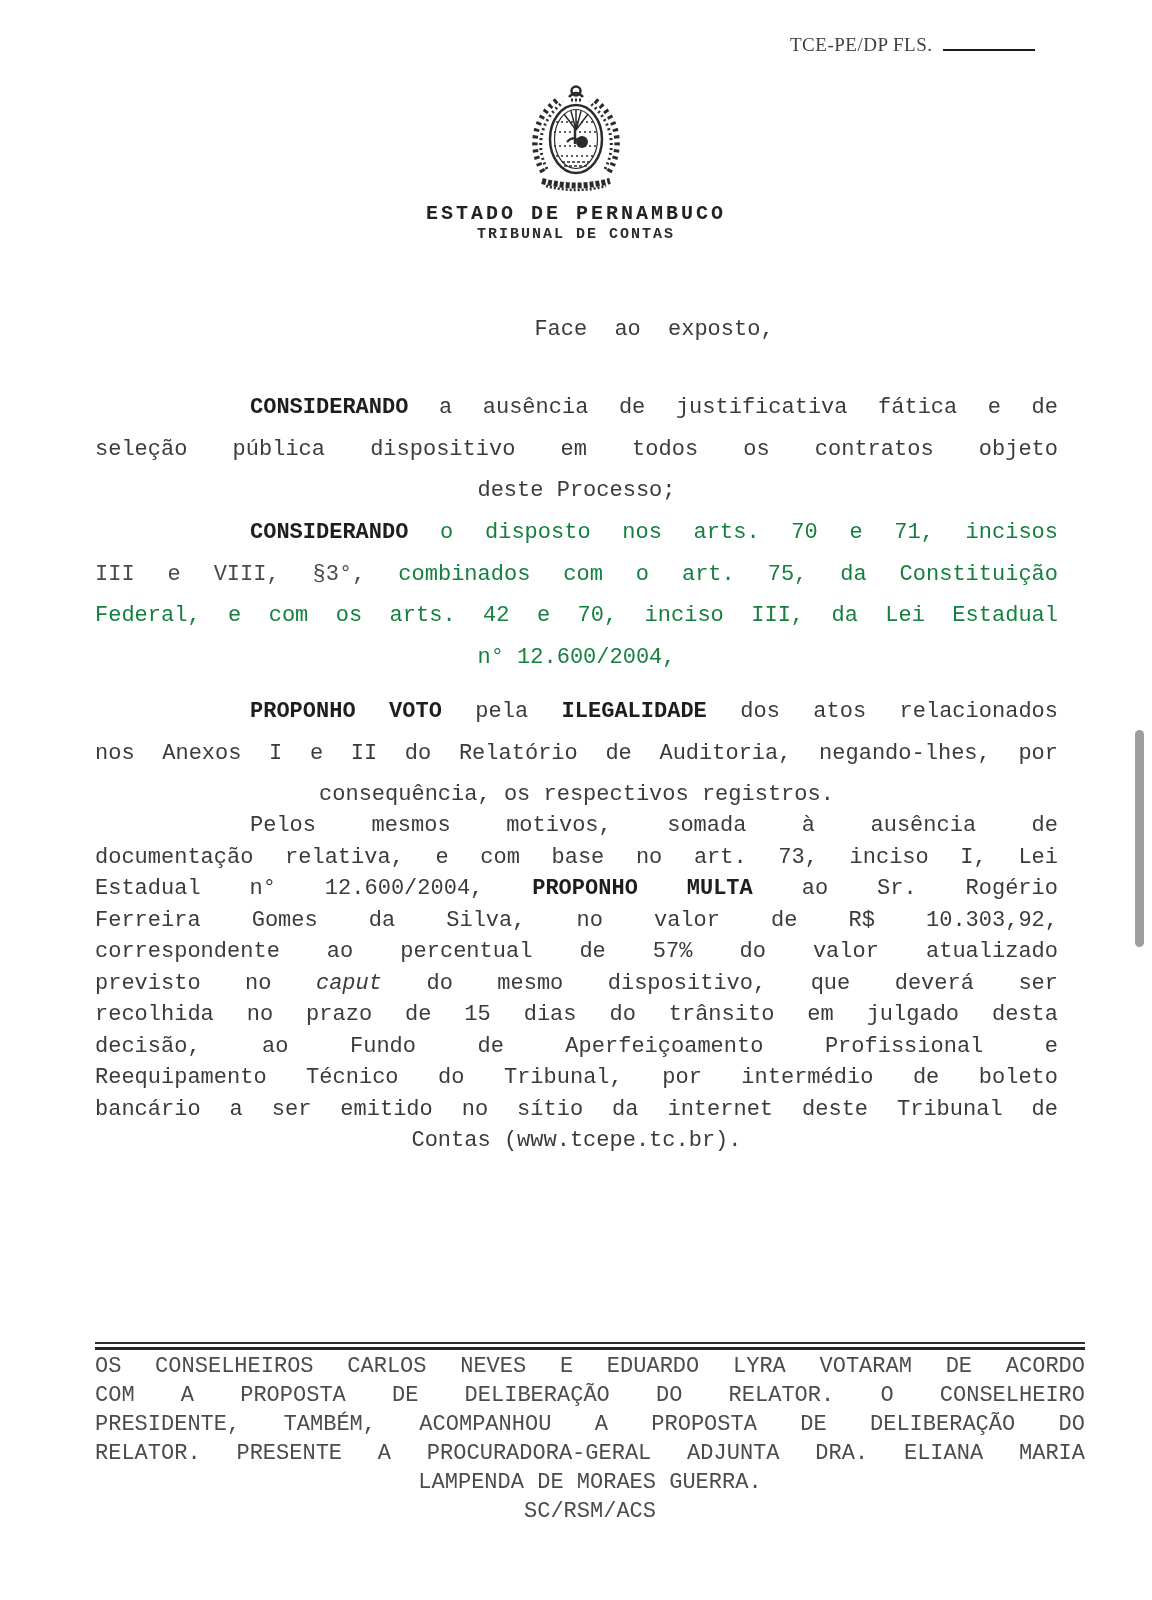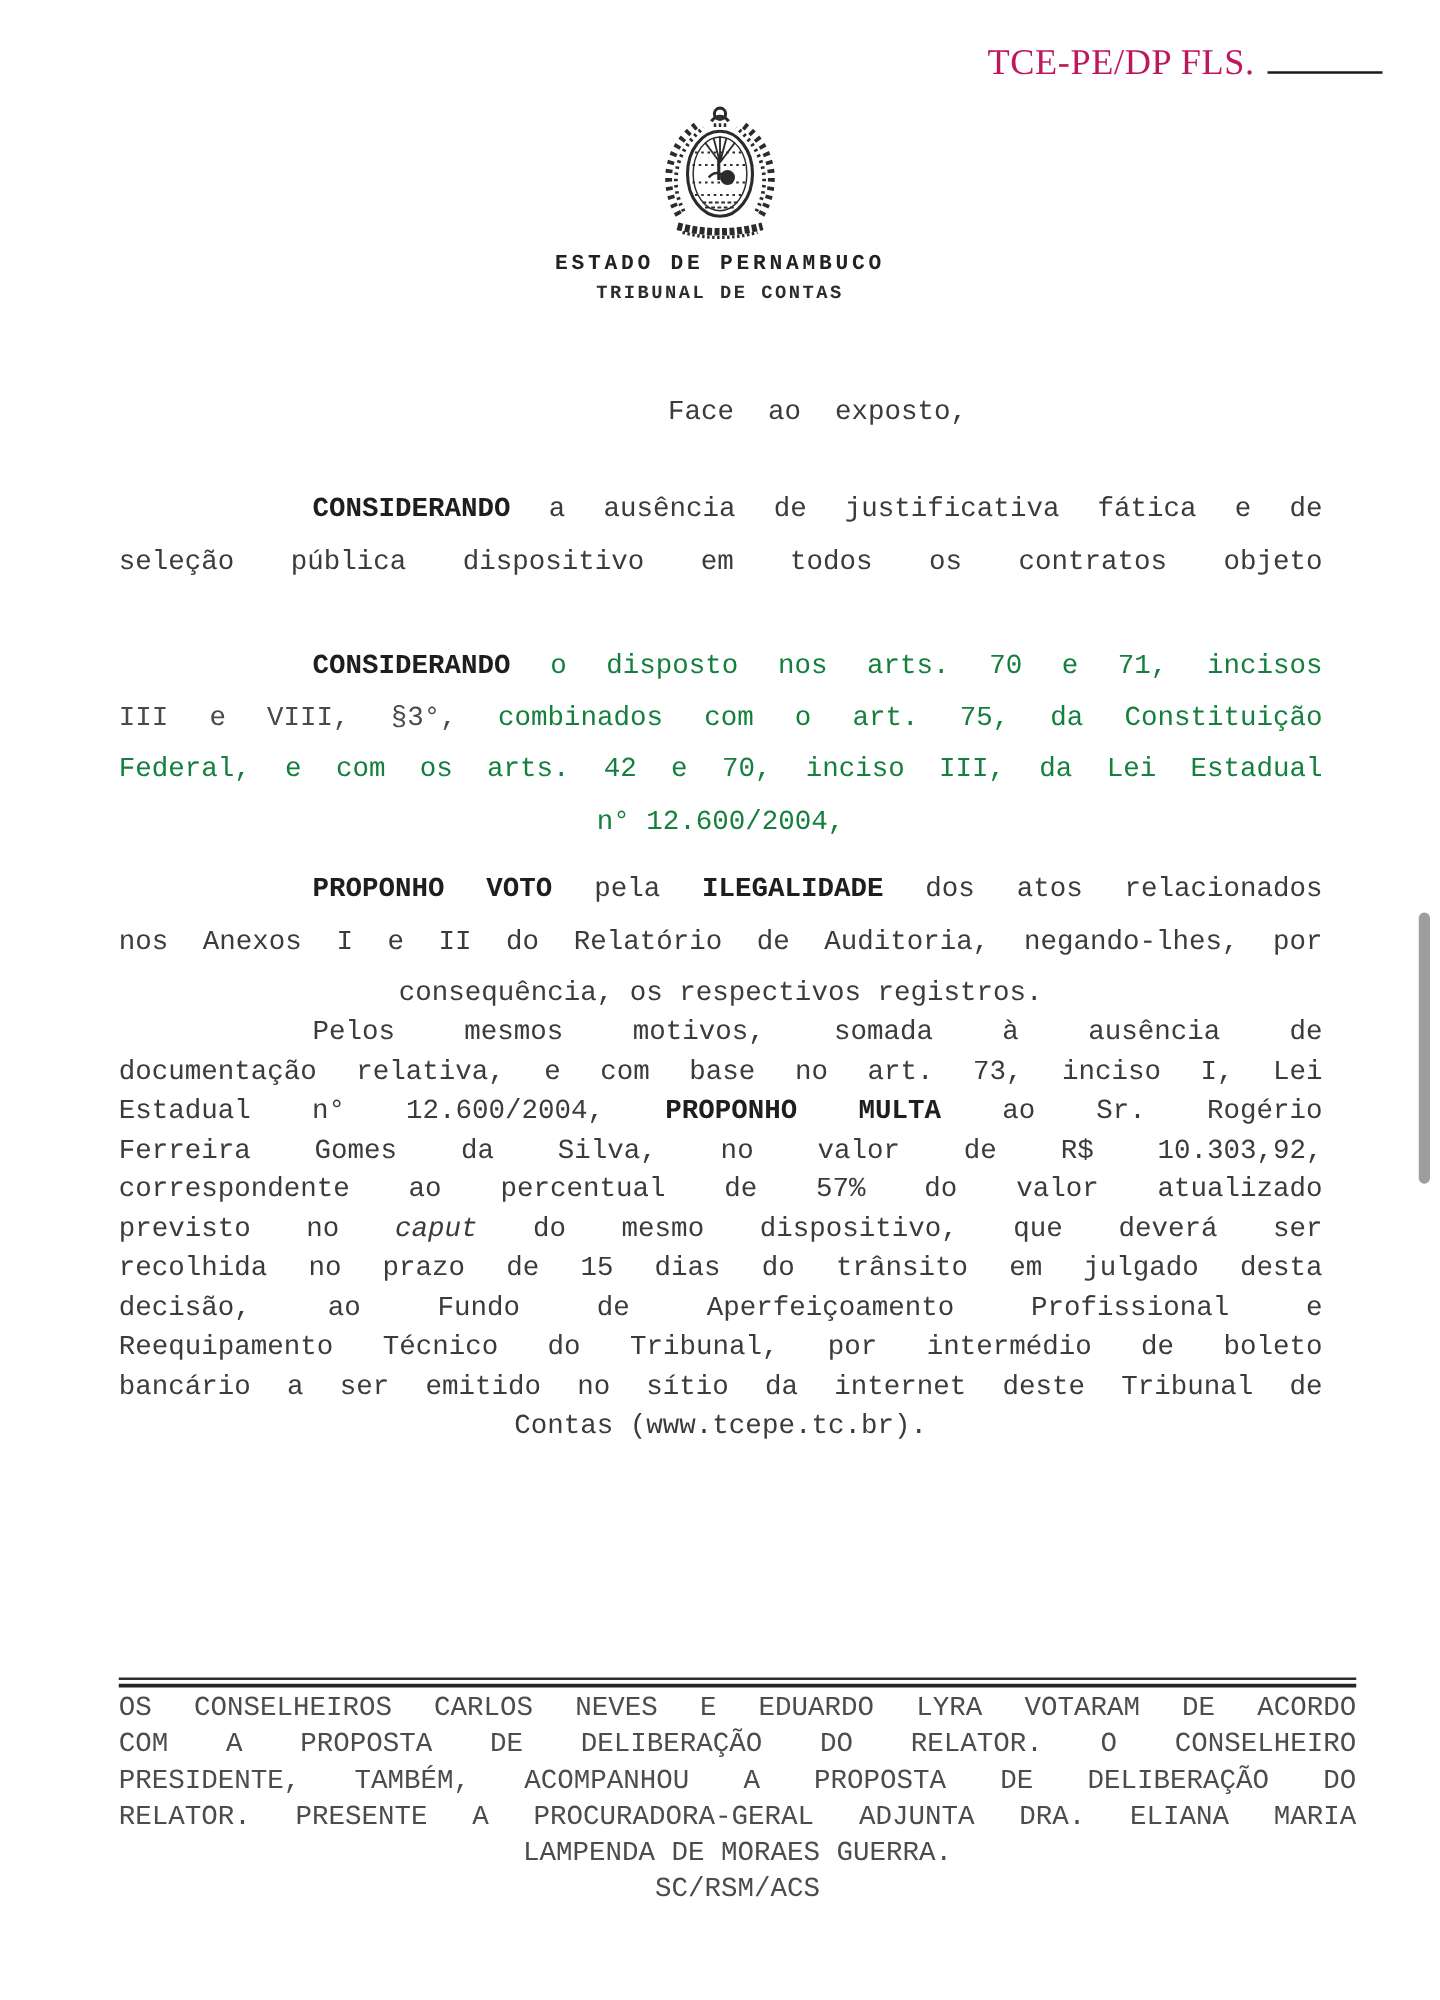--- a/index.html
+++ b/index.html
@@ -8,30 +8,30 @@
     width:1152px;height:1600px;
     background:#ffffff;
     overflow:hidden;
     font-family:"Liberation Mono","DejaVu Sans Mono",monospace;
     color:#3b3b3b;
   }
   
   .folio{
     position:absolute;left:790px;top:34px;
     font-family:"Liberation Serif","DejaVu Serif",serif;
-    font-size:29px;color:#be185d;letter-spacing:.5px;white-space:nowrap;
+    font-size:19px;color:#404040;letter-spacing:.5px;white-space:nowrap;
   }
   .folio-blank{
     display:inline-block;width:92px;height:1px;
     border-bottom:2px solid #1b1b1b;margin-left:10px;vertical-align:baseline;
   }
   .emblem{position:absolute;left:526px;top:84px;}
   .org1{
     position:absolute;left:376px;top:202px;width:400px;text-align:center;
-    font-size:17px;font-weight:700;letter-spacing:3px;color:#222;white-space:nowrap;
+    font-size:20px;font-weight:700;letter-spacing:3px;color:#222;white-space:nowrap;
   }
   .org2{
     position:absolute;left:376px;top:226px;width:400px;text-align:center;
     font-size:15px;font-weight:700;letter-spacing:2px;color:#2c2c2c;white-space:nowrap;
   }
   
   .para{position:absolute;left:95px;width:963px;font-size:22px;}
   .jline{text-align:justify;text-align-last:justify;}
   .lline{text-align:center;}
   .ind{text-indent:155px;}
@@ -104,20 +104,21 @@
   <div class="org1">ESTADO DE PERNAMBUCO</div>
   <div class="org2">TRIBUNAL DE CONTAS</div>
 
   <div class="para p1">
     <div class="lline ind">Face ao exposto,</div>
   </div>
 
   <div class="para p2 lh41">
     <div class="jline ind"><span class="b">CONSIDERANDO</span><span> a ausência de justificativa fática e de</span></div>
     <div class="jline">seleção pública dispositivo em todos os contratos objeto</div>
+    <div class="lline">deste Processo;</div>
   </div>
 
   <div class="para p3 lh41">
     <div class="jline ind"><span class="b">CONSIDERANDO</span><span class="muted"> o disposto nos arts. 70 e 71, incisos</span></div>
     <div class="jline"><span class="dark">III e VIII, §3°,</span><span class="muted"> combinados com o art. 75, da Constituição</span></div>
     <div class="jline muted">Federal, e com os arts. 42 e 70, inciso III, da Lei Estadual</div>
     <div class="lline muted">n° 12.600/2004,</div>
   </div>
 
   <div class="para p4 lh41">

